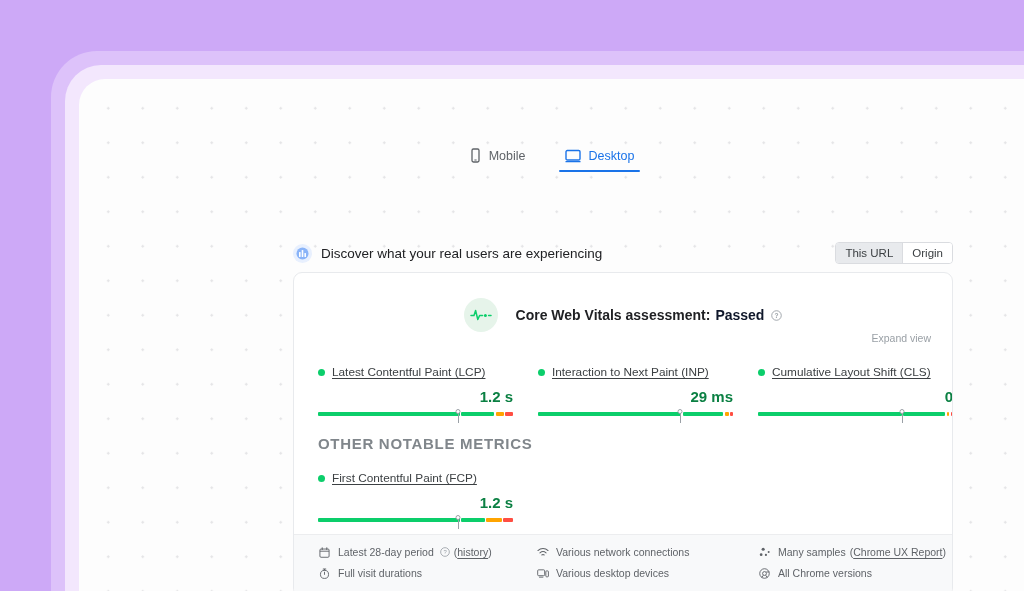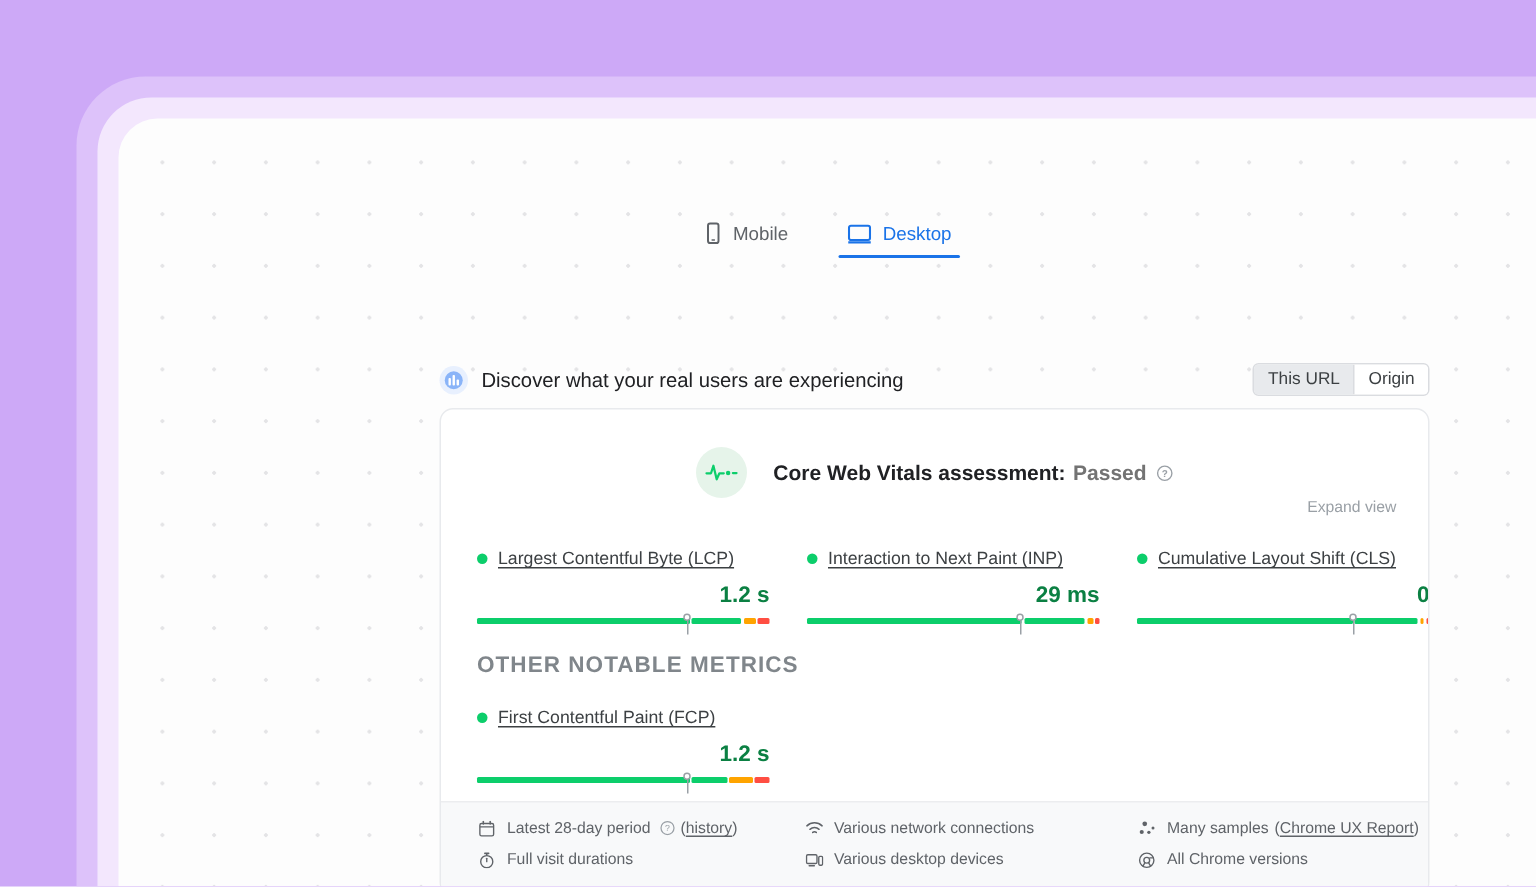--- a/index.html
+++ b/index.html
@@ -104,21 +104,21 @@
   }
   .assess-ico {
     width: 34px; height: 34px; border-radius: 50%;
     background: #e6f4ea; display: flex;
     align-items: center; justify-content: center;
   }
   .assess-txt {
     margin-left: 18px; font-size: 14px; color: #202124;
     font-weight: bold; display: flex; align-items: center;
   }
-  .assess-txt .pass { color: #737373; margin-left: 5px; }
+  .assess-txt .pass { color: #0f172a; margin-left: 5px; }
   .qmark {
     display: inline-flex; margin-left: 7px; color: #9aa0a6;
   }
 
   .expand {
     position: absolute; right: 21px; top: 59px;
     font-size: 10.5px; color: #9aa0a6; cursor: pointer;
   }
 
   
@@ -259,21 +259,21 @@
           </span>
         </div>
 
         <div class="expand">Expand view</div>
 
         <div class="metrics">
 
           <div class="metric">
             <div class="metric-head">
               <span class="dot"></span>
-              <span class="metric-name">Largest Contentful Byte (LCP)</span>
+              <span class="metric-name">Latest Contentful Paint (LCP)</span>
             </div>
             <div class="metric-val">1.2 s</div>
             <div class="bar-wrap">
               <div class="bar">
                 <i style="width:73%;background:#0cce6b"></i>
                 <i style="width:17%;background:#0cce6b"></i>
                 <i style="width:4%;background:#ffa400"></i>
                 <i style="width:4%;background:#ff4e42"></i>
               </div>
               <div class="marker" style="left:72%"></div>

